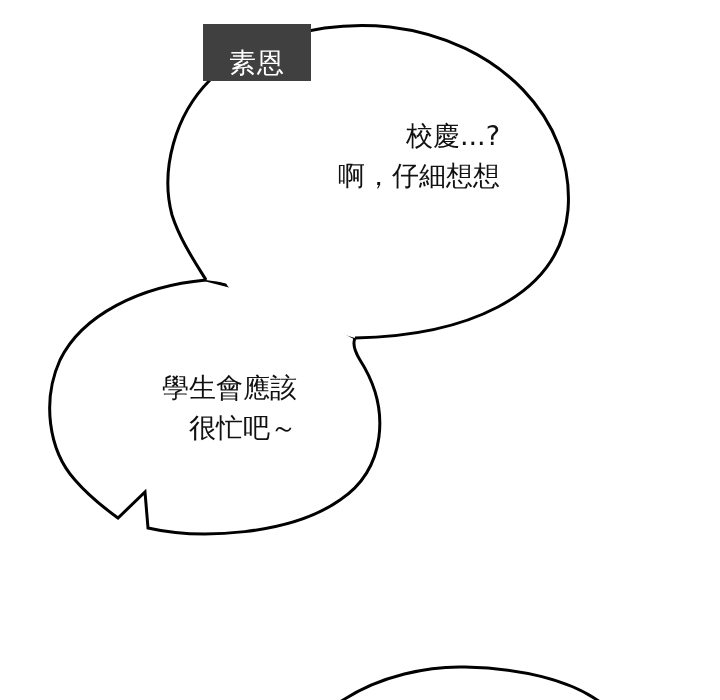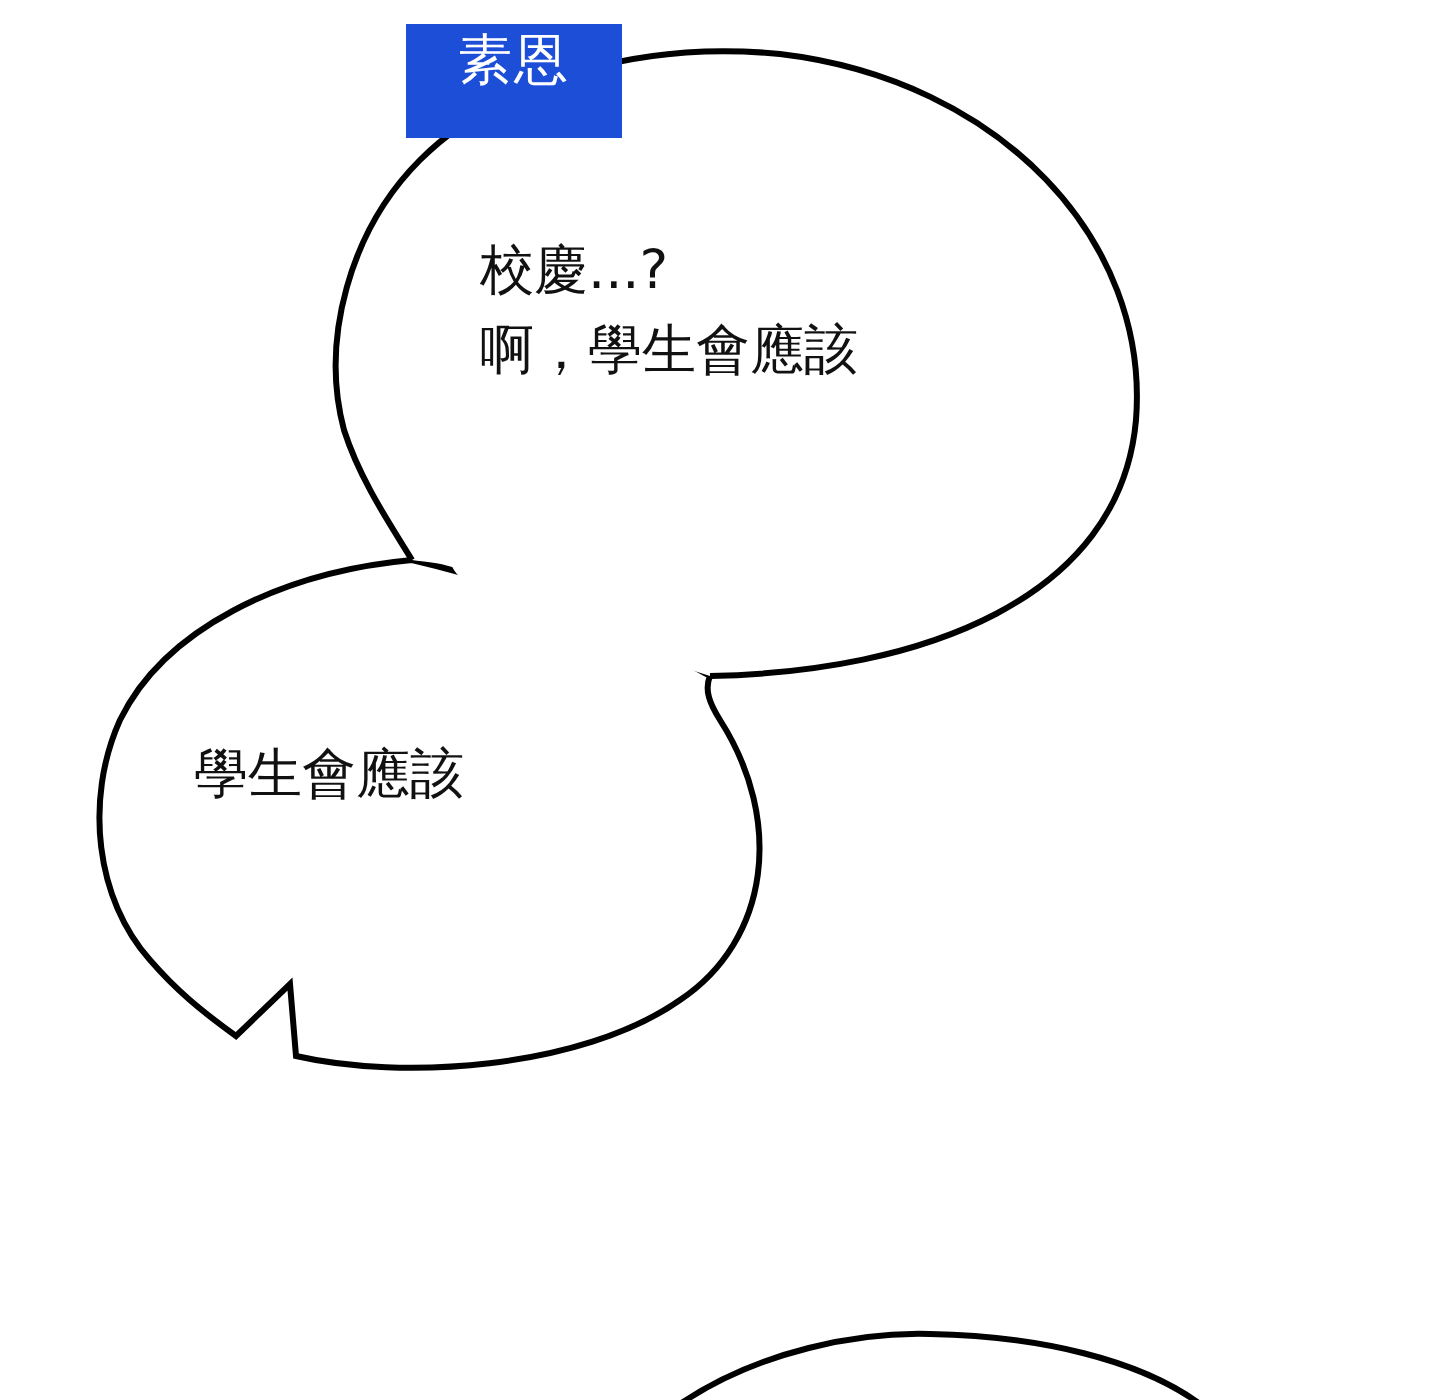--- a/index.html
+++ b/index.html
@@ -1,19 +1,19 @@
 <!DOCTYPE html>
 <html><head>
   <meta charset="utf-8">
   <style>
     html, body { margin: 0; padding: 0; background: #ffffff; }
     body { width: 720px; height: 700px; position: relative; overflow: hidden; font-family: "DejaVu Sans", sans-serif; }
     svg.bubbles { position: absolute; left: 0; top: 0; width: 720px; height: 700px; }
-    .name-tag { position: absolute; left: 203px; top: 12px; width: 108px; height: 57px; background: #1d4ed8; color: #ffffff; display: flex; align-items: flex-start; justify-content: center; font-size: 27px; letter-spacing: 1px; }
-    .bubble-text { position: absolute; color: #111111; text-align: left; font-size: 27px; line-height: 40px; }
+    .name-tag { position: absolute; left: 203px; top: 24px; width: 108px; height: 57px; background: #404040; color: #ffffff; display: flex; align-items: flex-end; justify-content: center; font-size: 27px; letter-spacing: 1px; }
+    .bubble-text { position: absolute; color: #111111; text-align: right; font-size: 27px; line-height: 40px; }
     .bubble-text div { white-space: nowrap; }
     .text-upper { left: 240px; top: 116px; width: 260px; }
     .text-lower { left: 97px; top: 368px; width: 200px; }
   </style>
 </head>
 <body>
 
 <svg class="bubbles" viewBox="0 0 720 700">
 
   <path d="M206 280
@@ -44,18 +44,19 @@
 
   <path d="M340 702 C 380 675, 430 666, 465 667 C 520 668, 570 680, 600 702" fill="none" stroke="#000000" stroke-width="3"></path>
 </svg>
 
 <div class="name-tag">
   <span>素恩</span>
 </div>
 
 <div class="bubble-text text-upper">
   <div>校慶...?</div>
-  <div>啊，學生會應該</div>
+  <div>啊，仔細想想</div>
 </div>
 
 <div class="bubble-text text-lower">
   <div>學生會應該</div>
+  <div>很忙吧～</div>
 </div>
 
 </body></html>

